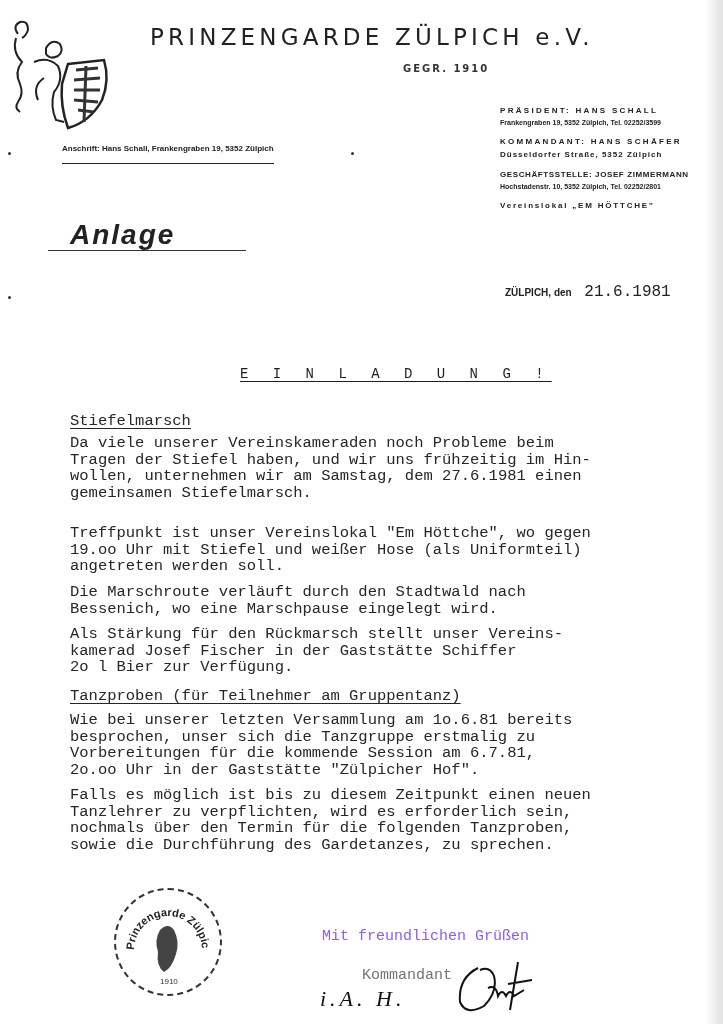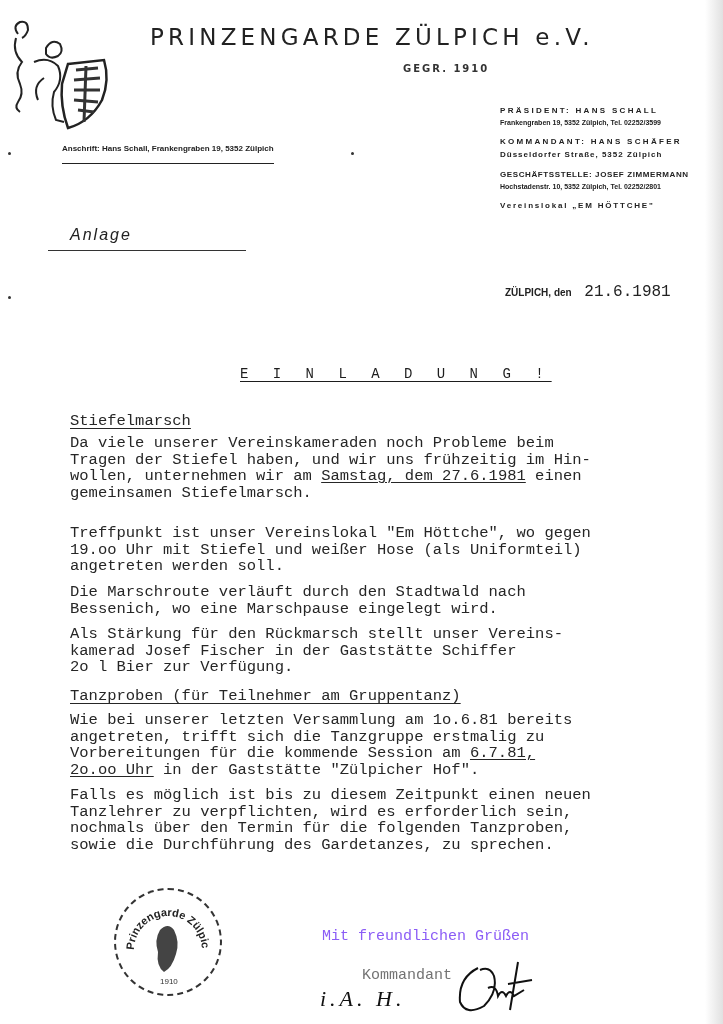--- a/index.html
+++ b/index.html
@@ -30,36 +30,36 @@
   }
   .officers { left: 500px; top: 106px; font-family: "Liberation Sans", sans-serif; color: #222; }
   .off-block { margin-bottom: 11px; }
   .off-title { font-size: 8px; font-weight: bold; letter-spacing: 2.3px; white-space: nowrap; }
   .off-addr { font-size: 7px; font-weight: bold; margin-top: 4px; white-space: nowrap; }
   .off-addr.wide { letter-spacing: 1px; font-size: 8px; }
   .lokal { font-size: 8px; font-weight: bold; letter-spacing: 1.8px; margin-top: 4px; white-space: nowrap; }
   .anlage {
     left: 48px; top: 220px; width: 176px;
     font-family: "Liberation Sans", sans-serif; font-style: italic;
-    font-size: 16px; letter-spacing: 2px; color: #222;
-    border-bottom: 1.5px solid #333; padding-left: 22px; line-height: 30px;
+    font-size: 28px; letter-spacing: 2px; color: #222;
+    border-bottom: 1.5px solid #333; padding-left: 22px; line-height: 30px; font-weight: bold;
   }
   .dateline { left: 505px; top: 283px; white-space: nowrap; color: #222; }
   .dateline .place { font-family: "Liberation Sans", sans-serif; font-size: 10px; font-weight: bold; }
   .dateline .date { font-family: "Liberation Mono", monospace; font-size: 16px; margin-left: 3px; }
   .dot { width: 3px; height: 3px; border-radius: 50%; background: #333; }
   .heading {
     left: 240px; top: 366px; font-size: 14px; letter-spacing: 8px;
     text-decoration: underline; text-underline-offset: 3px;
   }
   .body-text {
     left: 70px; width: 560px; font-size: 15.5px; line-height: 16.5px;
     white-space: pre; color: #262626;
   }
-  .u { text-decoration: underline; text-underline-offset: 2px; }
+  .u { text-underline-offset: 2px; }
   .section-title { text-decoration: underline; text-underline-offset: 3px; }
   .stamp {
     left: 114px; top: 888px; width: 104px; height: 104px; border-radius: 50%;
     border: 2px dashed #333;
   }
   .closing { left: 322px; top: 928px; font-size: 15px; color: #8b5cf6; white-space: nowrap; }
   .role { left: 362px; top: 967px; font-size: 15px; color: #737373; white-space: nowrap; }
   .sig-prefix {
     left: 320px; top: 986px; font-family: "Liberation Serif", serif; font-style: italic;
     font-size: 22px; color: #111; white-space: nowrap; letter-spacing: 4px;
@@ -119,21 +119,21 @@
 <div class="abs body-text" style="top:525px;">Treffpunkt ist unser Vereinslokal "Em Höttche", wo gegen
 19.oo Uhr mit Stiefel und weißer Hose (als Uniformteil)
 angetreten werden soll.</div>
 <div class="abs body-text" style="top:584px;">Die Marschroute verläuft durch den Stadtwald nach
 Bessenich, wo eine Marschpause eingelegt wird.</div>
 <div class="abs body-text" style="top:626px;">Als Stärkung für den Rückmarsch stellt unser Vereins-
 kamerad Josef Fischer in der Gaststätte Schiffer
 2o l Bier zur Verfügung.</div>
 
 <div class="abs body-text section-title" style="top:688px; width:auto;">Tanzproben (für Teilnehmer am Gruppentanz)</div>
-<div class="abs body-text" style="top:712px;"><div>Wie bei unserer letzten Versammlung am 1o.6.81 bereits</div><div>angetreten, trifft sich die Tanzgruppe erstmalig zu</div><div><span>Vorbereitungen für die kommende Session am </span><span class="u">6.7.81,</span></div><div><span class="u">2o.oo Uhr</span><span> in der Gaststätte "Zülpicher Hof".</span></div></div>
+<div class="abs body-text" style="top:712px;"><div>Wie bei unserer letzten Versammlung am 1o.6.81 bereits</div><div>besprochen, unser sich die Tanzgruppe erstmalig zu</div><div><span>Vorbereitungen für die kommende Session am </span><span class="u">6.7.81,</span></div><div><span class="u">2o.oo Uhr</span><span> in der Gaststätte "Zülpicher Hof".</span></div></div>
 <div class="abs body-text" style="top:787px;">Falls es möglich ist bis zu diesem Zeitpunkt einen neuen
 Tanzlehrer zu verpflichten, wird es erforderlich sein,
 nochmals über den Termin für die folgenden Tanzproben,
 sowie die Durchführung des Gardetanzes, zu sprechen.</div>
 
 <div class="abs stamp">
   <svg width="104" height="104" viewBox="0 0 104 104">
     <defs>
         <path id="arc" d="M18 60 A34 34 0 1 1 86 60"></path>
       </defs>

